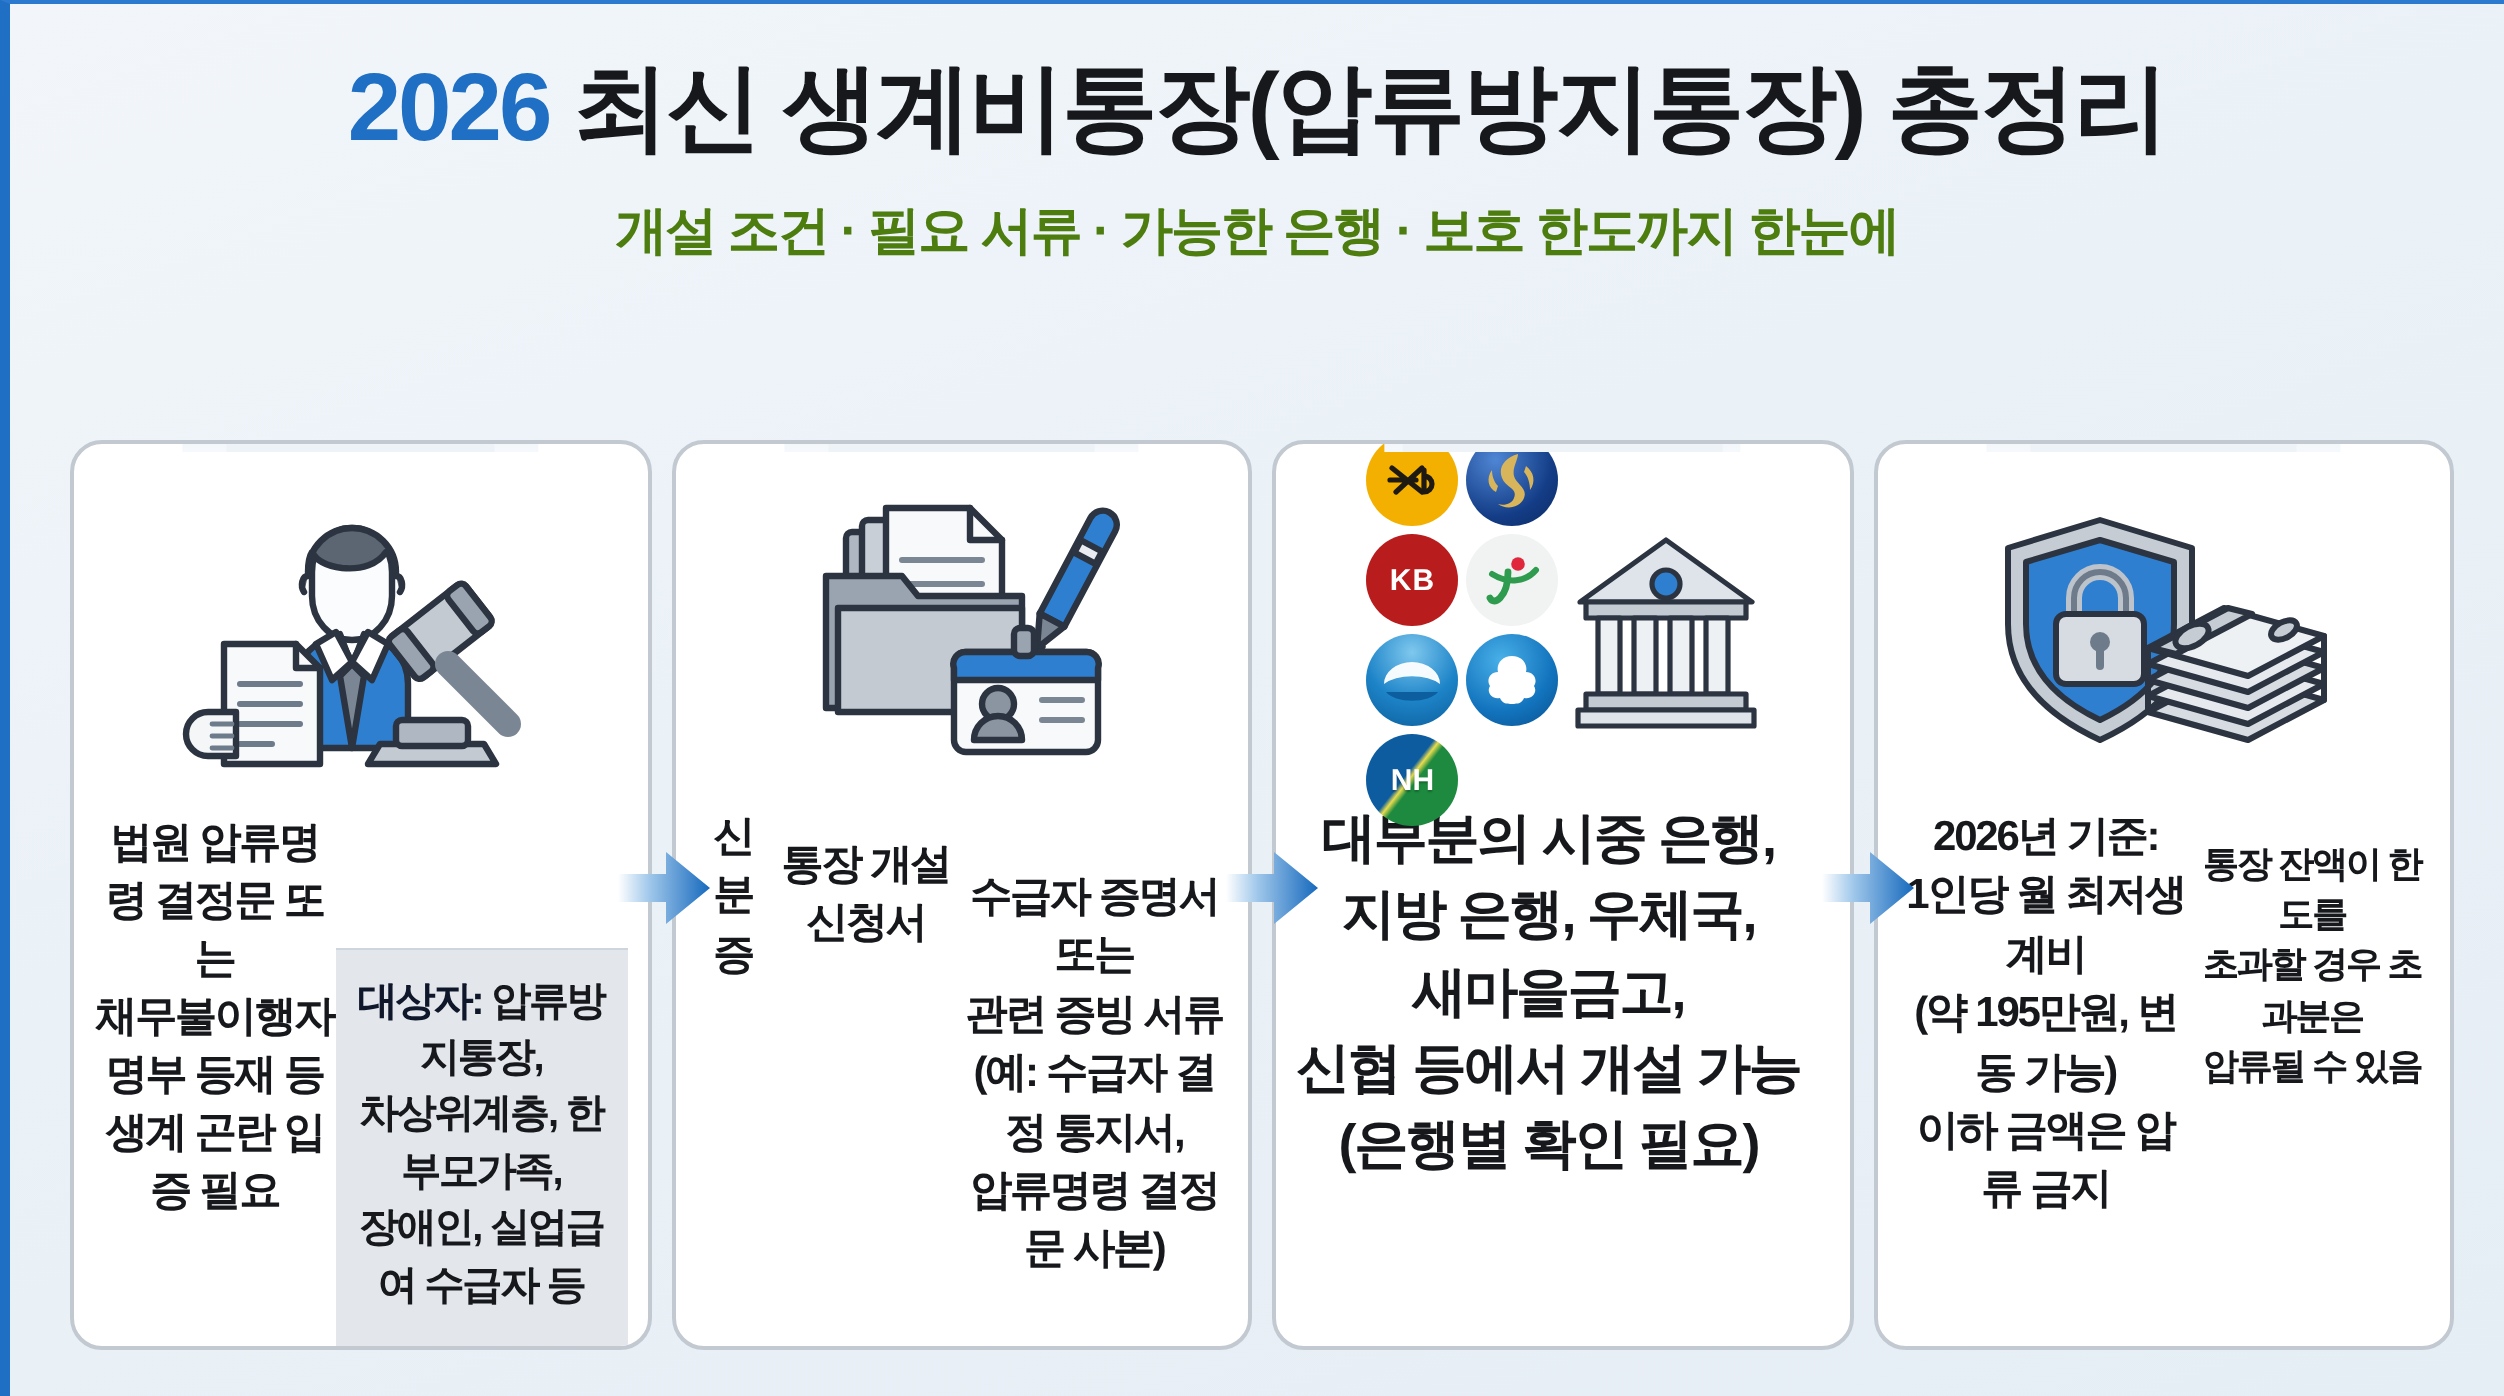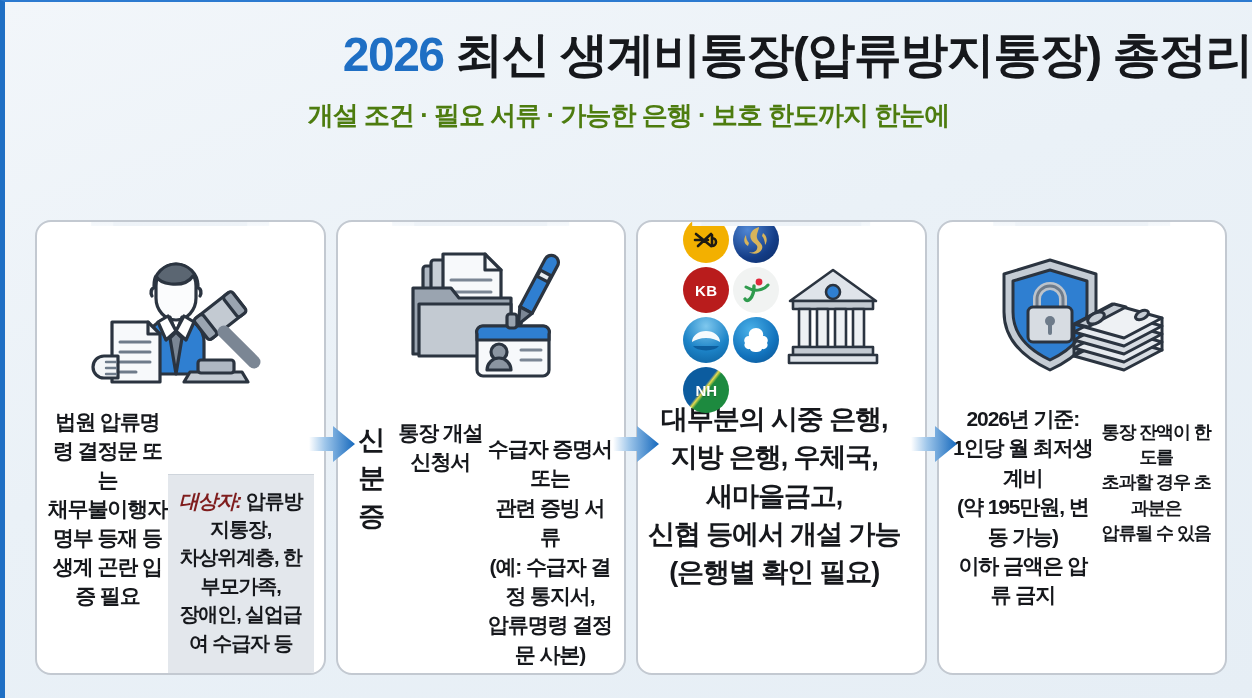--- a/index.html
+++ b/index.html
@@ -9,21 +9,21 @@
     background:linear-gradient(160deg,#f2f6fa 0%,#eaf1f7 45%,#e6eef5 100%);
     border-left:5px solid #1f6fc4;
     border-top:2px solid #2c7ad0;
     position:relative;
   }
 
   
   .header { text-align:center; padding-top:26px; }
   .title {
     font-size:48px; font-weight:bold; color:#16181c;
-    letter-spacing:-1.5px; line-height:1.12; white-space:nowrap;text-align:right;
+    letter-spacing:-1.5px; line-height:1.12; white-space:nowrap;
   }
   .title .yr { color:#1f6fc4; }
   .subtitle {
     margin-top:16px; font-size:26px; font-weight:bold; color:#4d7c0f;
     letter-spacing:-1px; white-space:nowrap;
   }
 
   
   .row {
     position:absolute; left:30px; top:218px;
@@ -63,21 +63,21 @@
   .blk { text-align:center; letter-spacing:-1.1px; color:#16181c; }
   .blk.b { font-weight:bold; }
 
   
   .sub-panel {
     width:100%; margin-top:auto;
     background:#e3e7ec; border-top:1px solid #cfd5dc;
     padding:12px 8px 16px; text-align:center;
     letter-spacing:-1.1px; font-weight:bold; color:#16181c;
   }
-  .hl { color:#7f1d1d;font-style:italic; }
+  .hl { color:#0f172a; }
 
   
   .arrow { position:absolute; top:422px; width:46px; height:40px; z-index:20; }
   .a1 { left:304px; }
   .a2 { left:608px; }
   .a3 { left:906px; }
 
   
   .banks { display:flex; align-items:center; gap:6px; }
   .logo-grid {
@@ -214,21 +214,21 @@
           <rect x="86" y="82" width="72" height="50" rx="6" fill="#f7f9fb"></rect>
           <path d="M86 90 a6 6 0 0 1 6 -8 h60 a6 6 0 0 1 6 8 v6 h-72 Z" fill="#2f7fd1"></path>
           <rect x="116" y="70" width="10" height="14" rx="3" fill="#9aa4b0"></rect>
           <circle cx="108" cy="108" r="8" fill="#8b95a1"></circle>
           <path d="M96 126 a12 12 0 0 1 24 0 Z" fill="#8b95a1"></path>
           <path d="M130 106 h20 M130 116 h20" stroke="#7b8694" stroke-width="3"></path>
         </g>
       </svg>
     </div>
     <div class="body-text" style="justify-content:flex-start;padding-top:0;">
-      <div class="blk b" style="font-size:27px;line-height:1.4;margin-top:20px;">
+      <div class="blk b" style="font-size:21px;line-height:1.4;margin-top:2px;">
         <div>신분증</div>
       </div>
       <div class="blk b" style="font-size:21px;line-height:1.4;margin-top:16px;">
         <div>통장 개설 신청서</div>
       </div>
       <div class="blk b" style="font-size:21px;line-height:1.4;margin-top:32px;">
         <div>수급자 증명서 또는</div>
         <div>관련 증빙 서류</div>
         <div>(예: 수급자 결정 통지서,</div>
         <div>압류명령 결정문 사본)</div>

